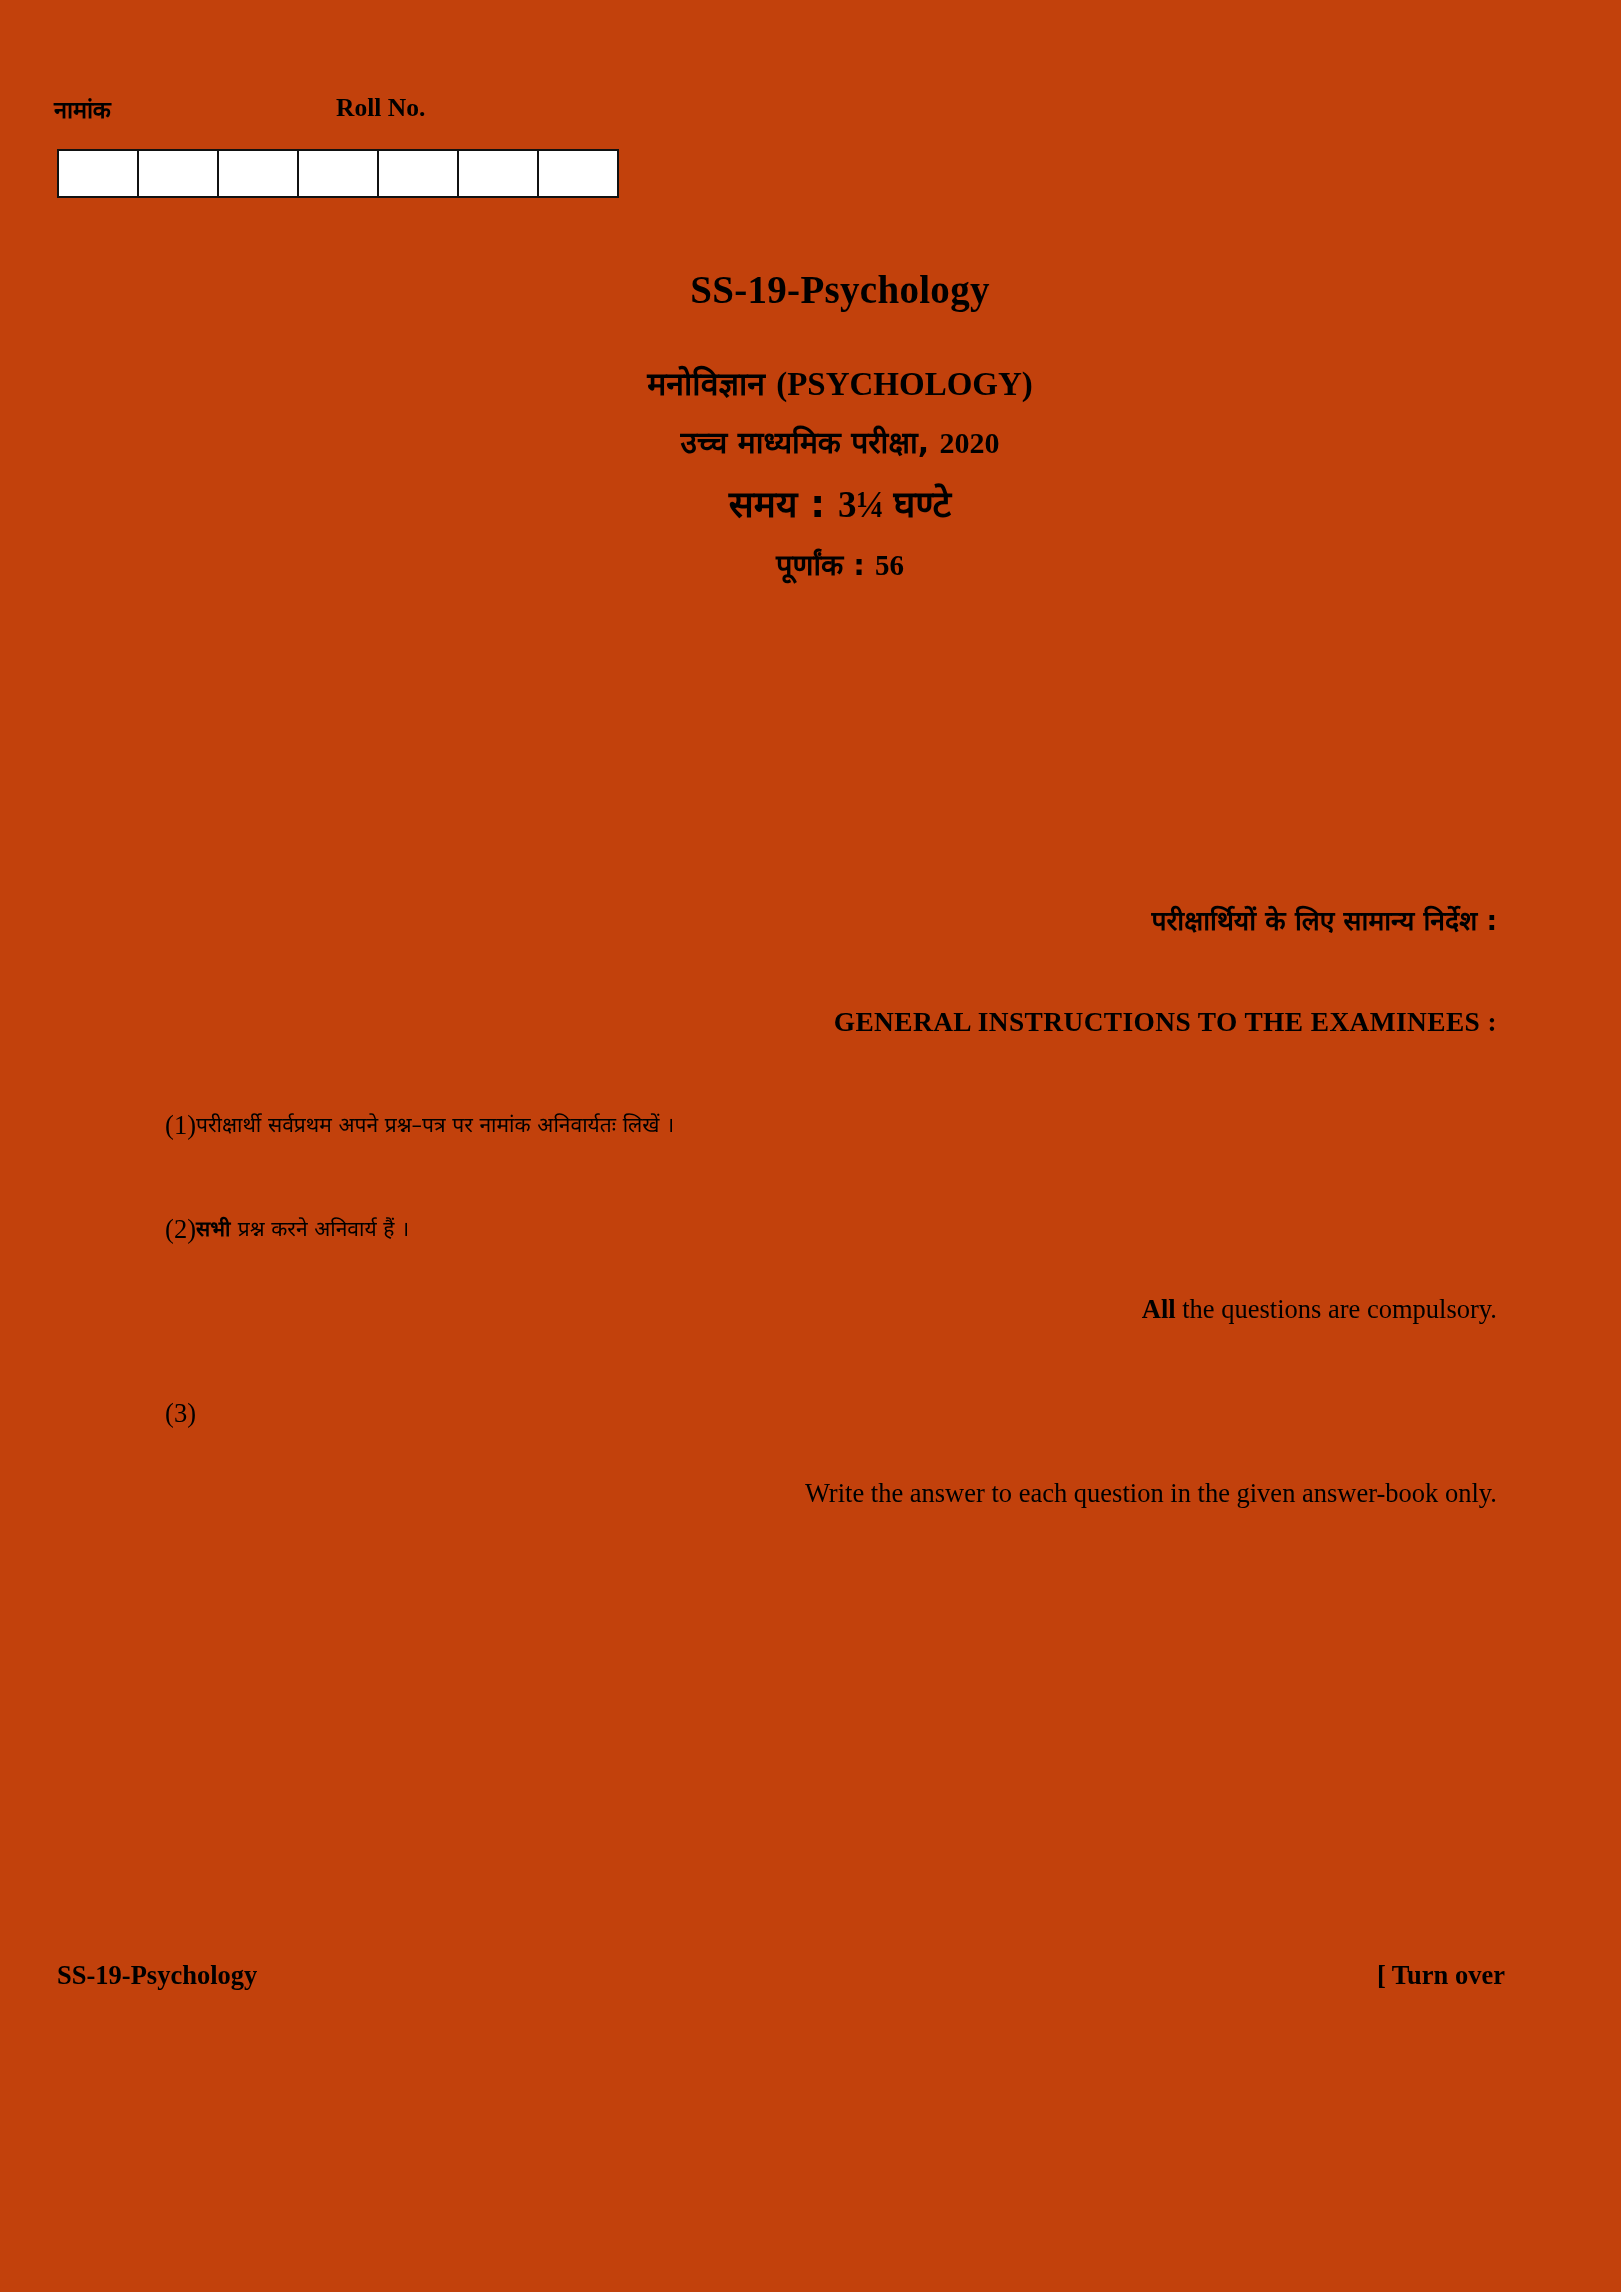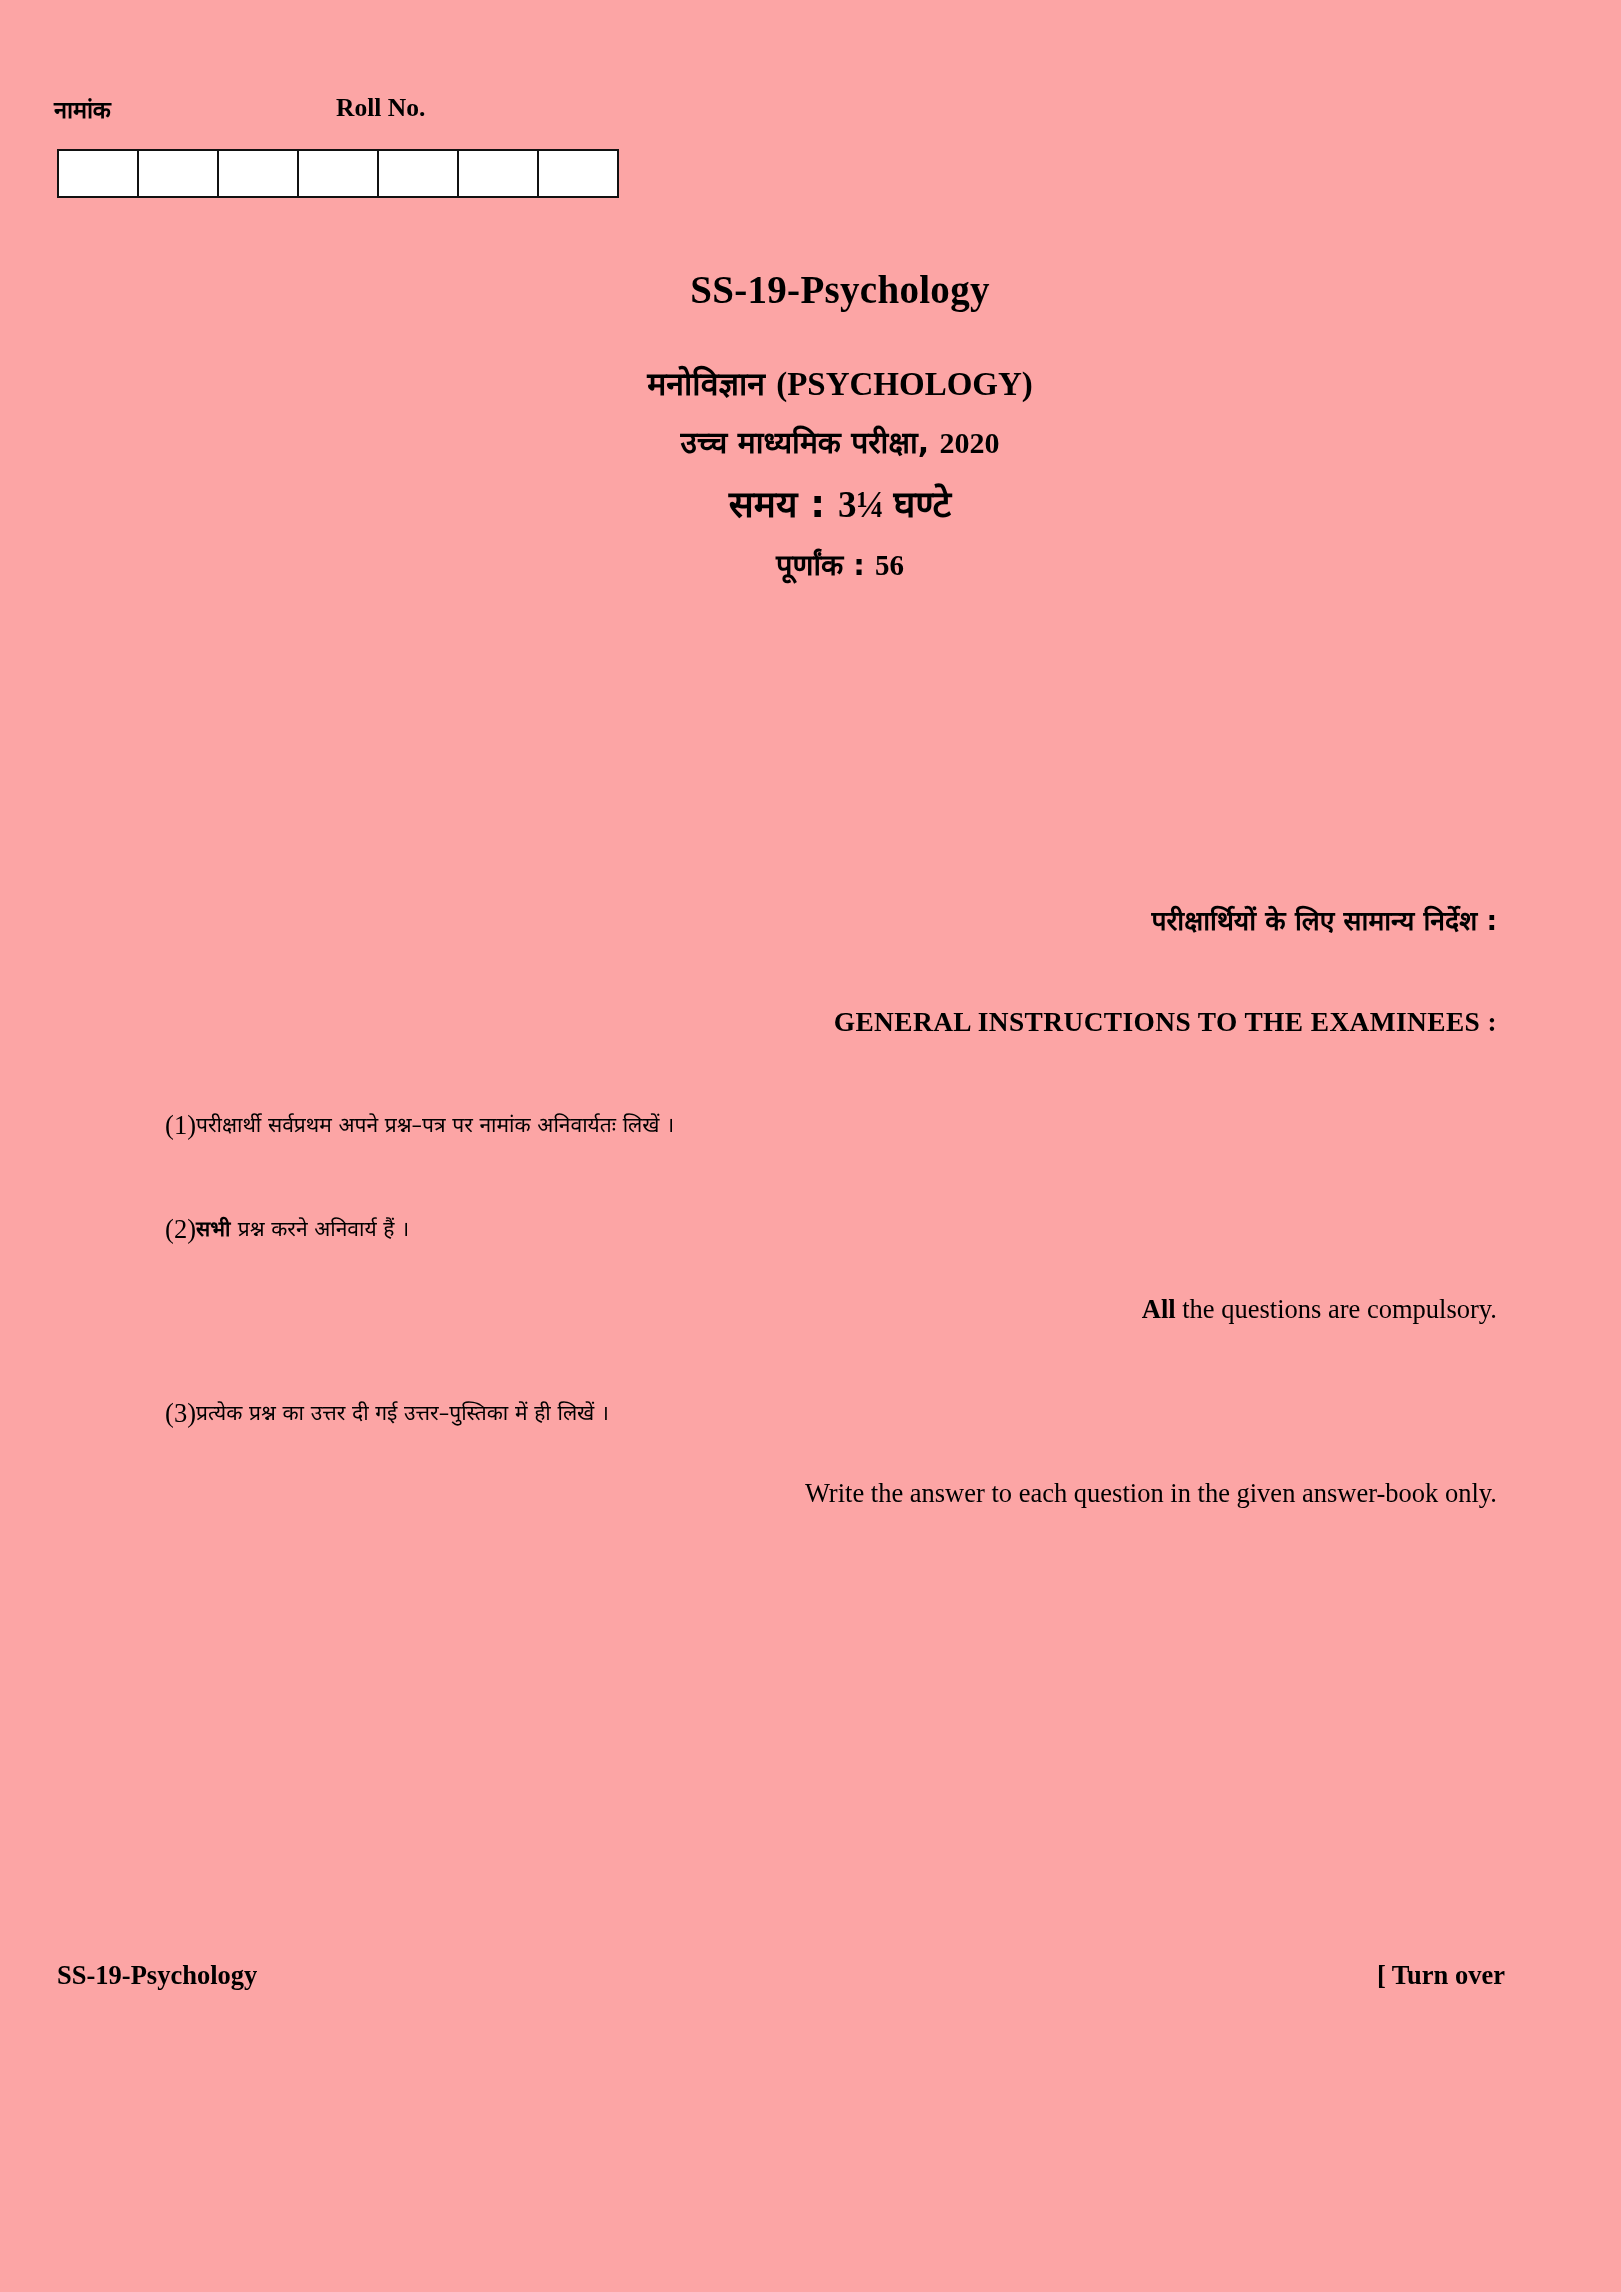--- a/index.html
+++ b/index.html
@@ -12,21 +12,21 @@
     height: 2293px;
     position: relative;
     font-family: "Liberation Serif", "DejaVu Serif", serif;
     color: #000000;
     overflow: hidden;
   }
 
   .page {
     position: absolute;
     inset: 0;
-    background: #fca5a5;
+    background: #c2410c;
   }
 
   
   .rollno-block {
     position: absolute;
     left: 54px;
     top: 93px;
     width: 578px;
   }
   .rollno-labels {
@@ -244,21 +244,20 @@
       <div class="inst-row">
         <div class="inst-num">(2)</div>
         <div class="inst-hi"><span class="b">सभी </span><span>प्रश्न करने अनिवार्य हैं ।</span></div>
       </div>
       <div class="inst-en"><span class="b">All </span><span>the questions are compulsory.</span></div>
     </div>
 
     <div class="inst-item">
       <div class="inst-row">
         <div class="inst-num">(3)</div>
-        <div class="inst-hi"><span class="b"></span><span>प्रत्येक प्रश्न का उत्तर दी गई उत्तर–पुस्तिका में ही लिखें ।</span></div>
       </div>
       <div class="inst-en"><span class="b"></span><span>Write the answer to each question in the given answer-book only.</span></div>
     </div>
   </div>
 
   <div class="footer">
     <div class="footer-left">SS-19-Psychology</div>
     <div class="footer-right">[ Turn over</div>
   </div>
 

